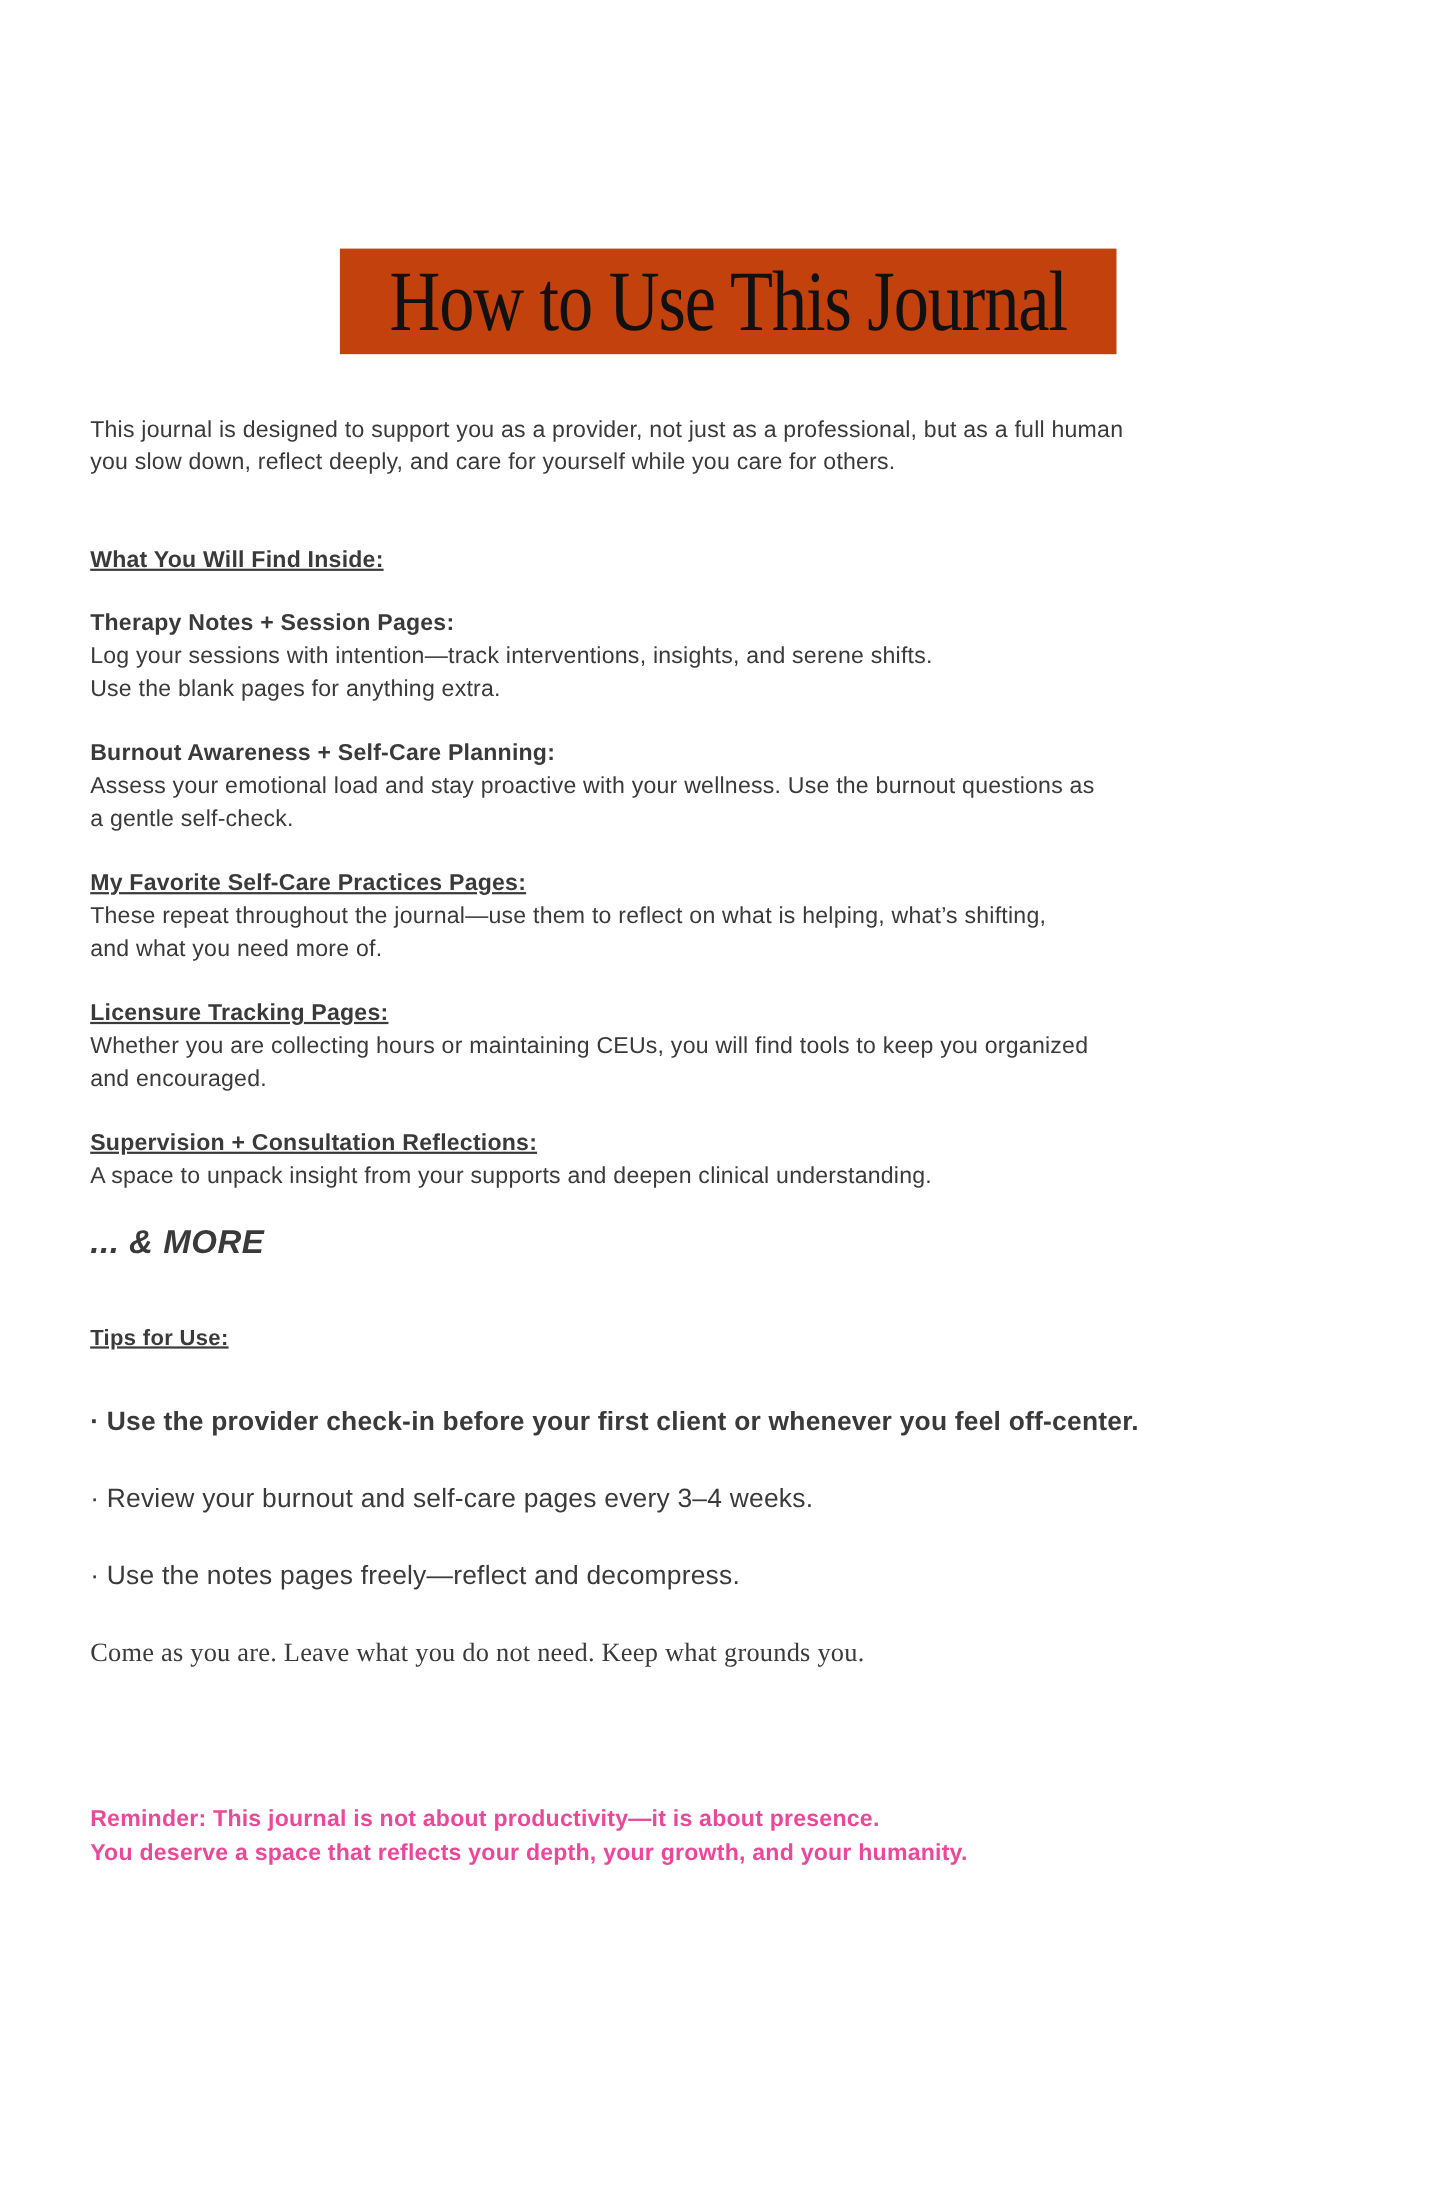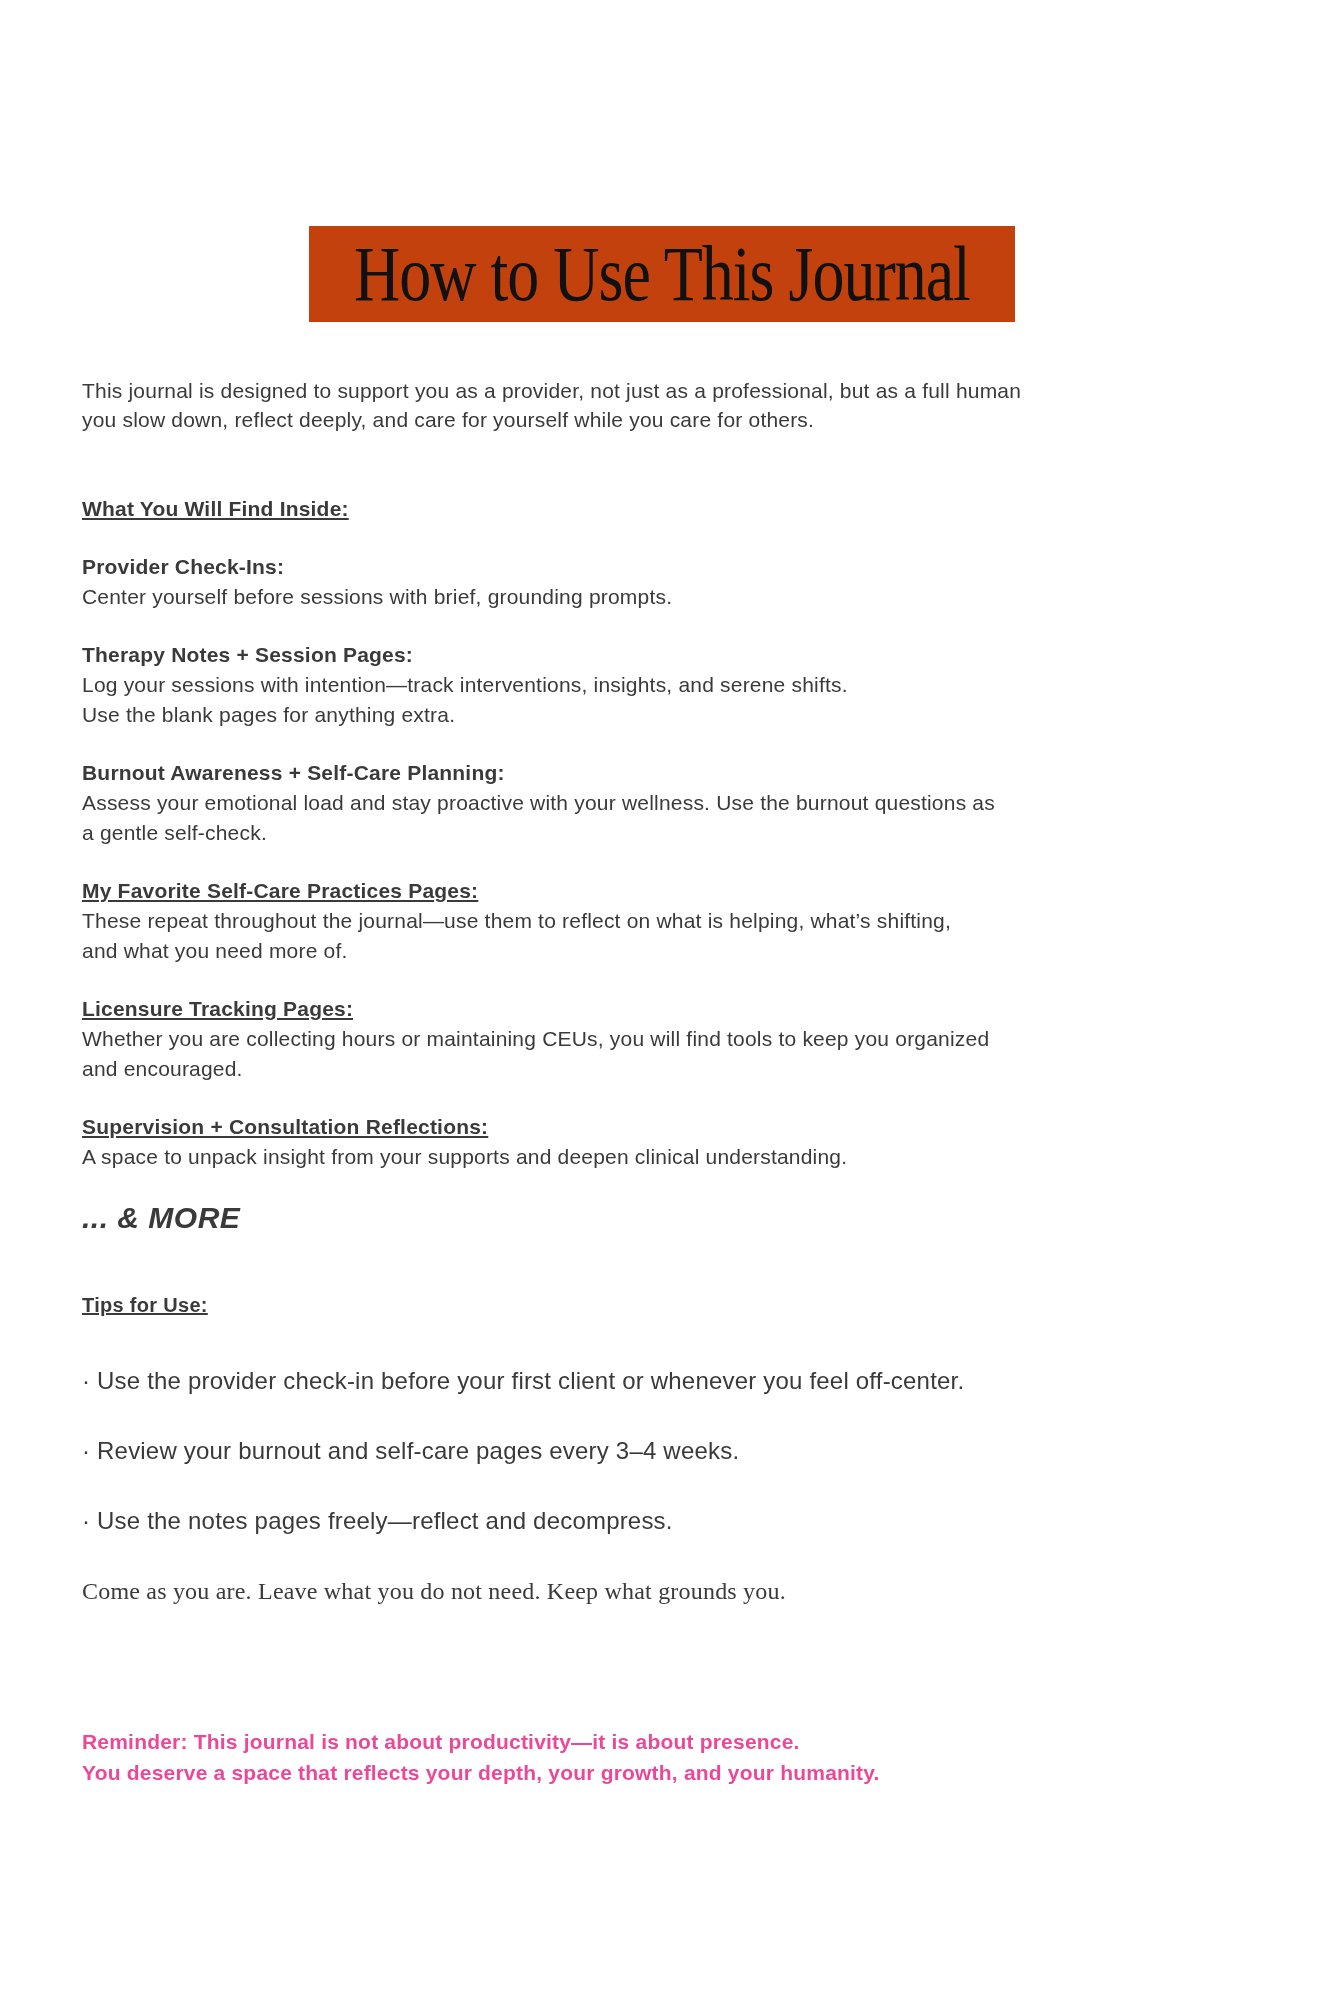--- a/index.html
+++ b/index.html
@@ -57,21 +57,21 @@
   }
   .tips-heading {
     margin-top: 50px;
     font-size: 20px;
     line-height: 38px;
     font-weight: bold;
     text-decoration: underline;
     letter-spacing: 0.3px;
   }
   .tip { margin-top: 36px; font-size: 24px; line-height: 34px; letter-spacing: 0.2px; }
-  .tip.first { margin-top: 40px; }
+  .tip.first { margin-top: 40px; font-weight: bold; }
   .closing { margin-top: 36px; font-size: 24px; line-height: 34px; letter-spacing: 0.2px; font-family: Liberation Serif, serif; }
   .reminder { margin-top: 118px; font-size: 21px; line-height: 31px; font-weight: bold; color: #ec4899; letter-spacing: 0.2px; }
 </style>
 </head>
 <body>
 
 <div class="page">
 
   <div class="title-band">
     <h1 class="doc-title">How to Use This Journal</h1>
@@ -79,24 +79,20 @@
 
   <div class="content">
 
     <div class="intro">
       <div>This journal is designed to support you as a provider, not just as a professional, but as a full human</div>
       <div>you slow down, reflect deeply, and care for yourself while you care for others.</div>
     </div>
 
     <div class="inside-heading">What You Will Find Inside:</div>
 
-    <div class="section">
-      <div class="heading">Provider Check-Ins:</div>
-      <div>Center yourself before sessions with brief, grounding prompts.</div>
-    </div>
 
     <div class="section">
       <div class="heading">Therapy Notes + Session Pages:</div>
       <div>Log your sessions with intention—track interventions, insights, and serene shifts.</div>
       <div>Use the blank pages for anything extra.</div>
     </div>
 
     <div class="section">
       <div class="heading">Burnout Awareness + Self-Care Planning:</div>
       <div>Assess your emotional load and stay proactive with your wellness. Use the burnout questions as</div>

